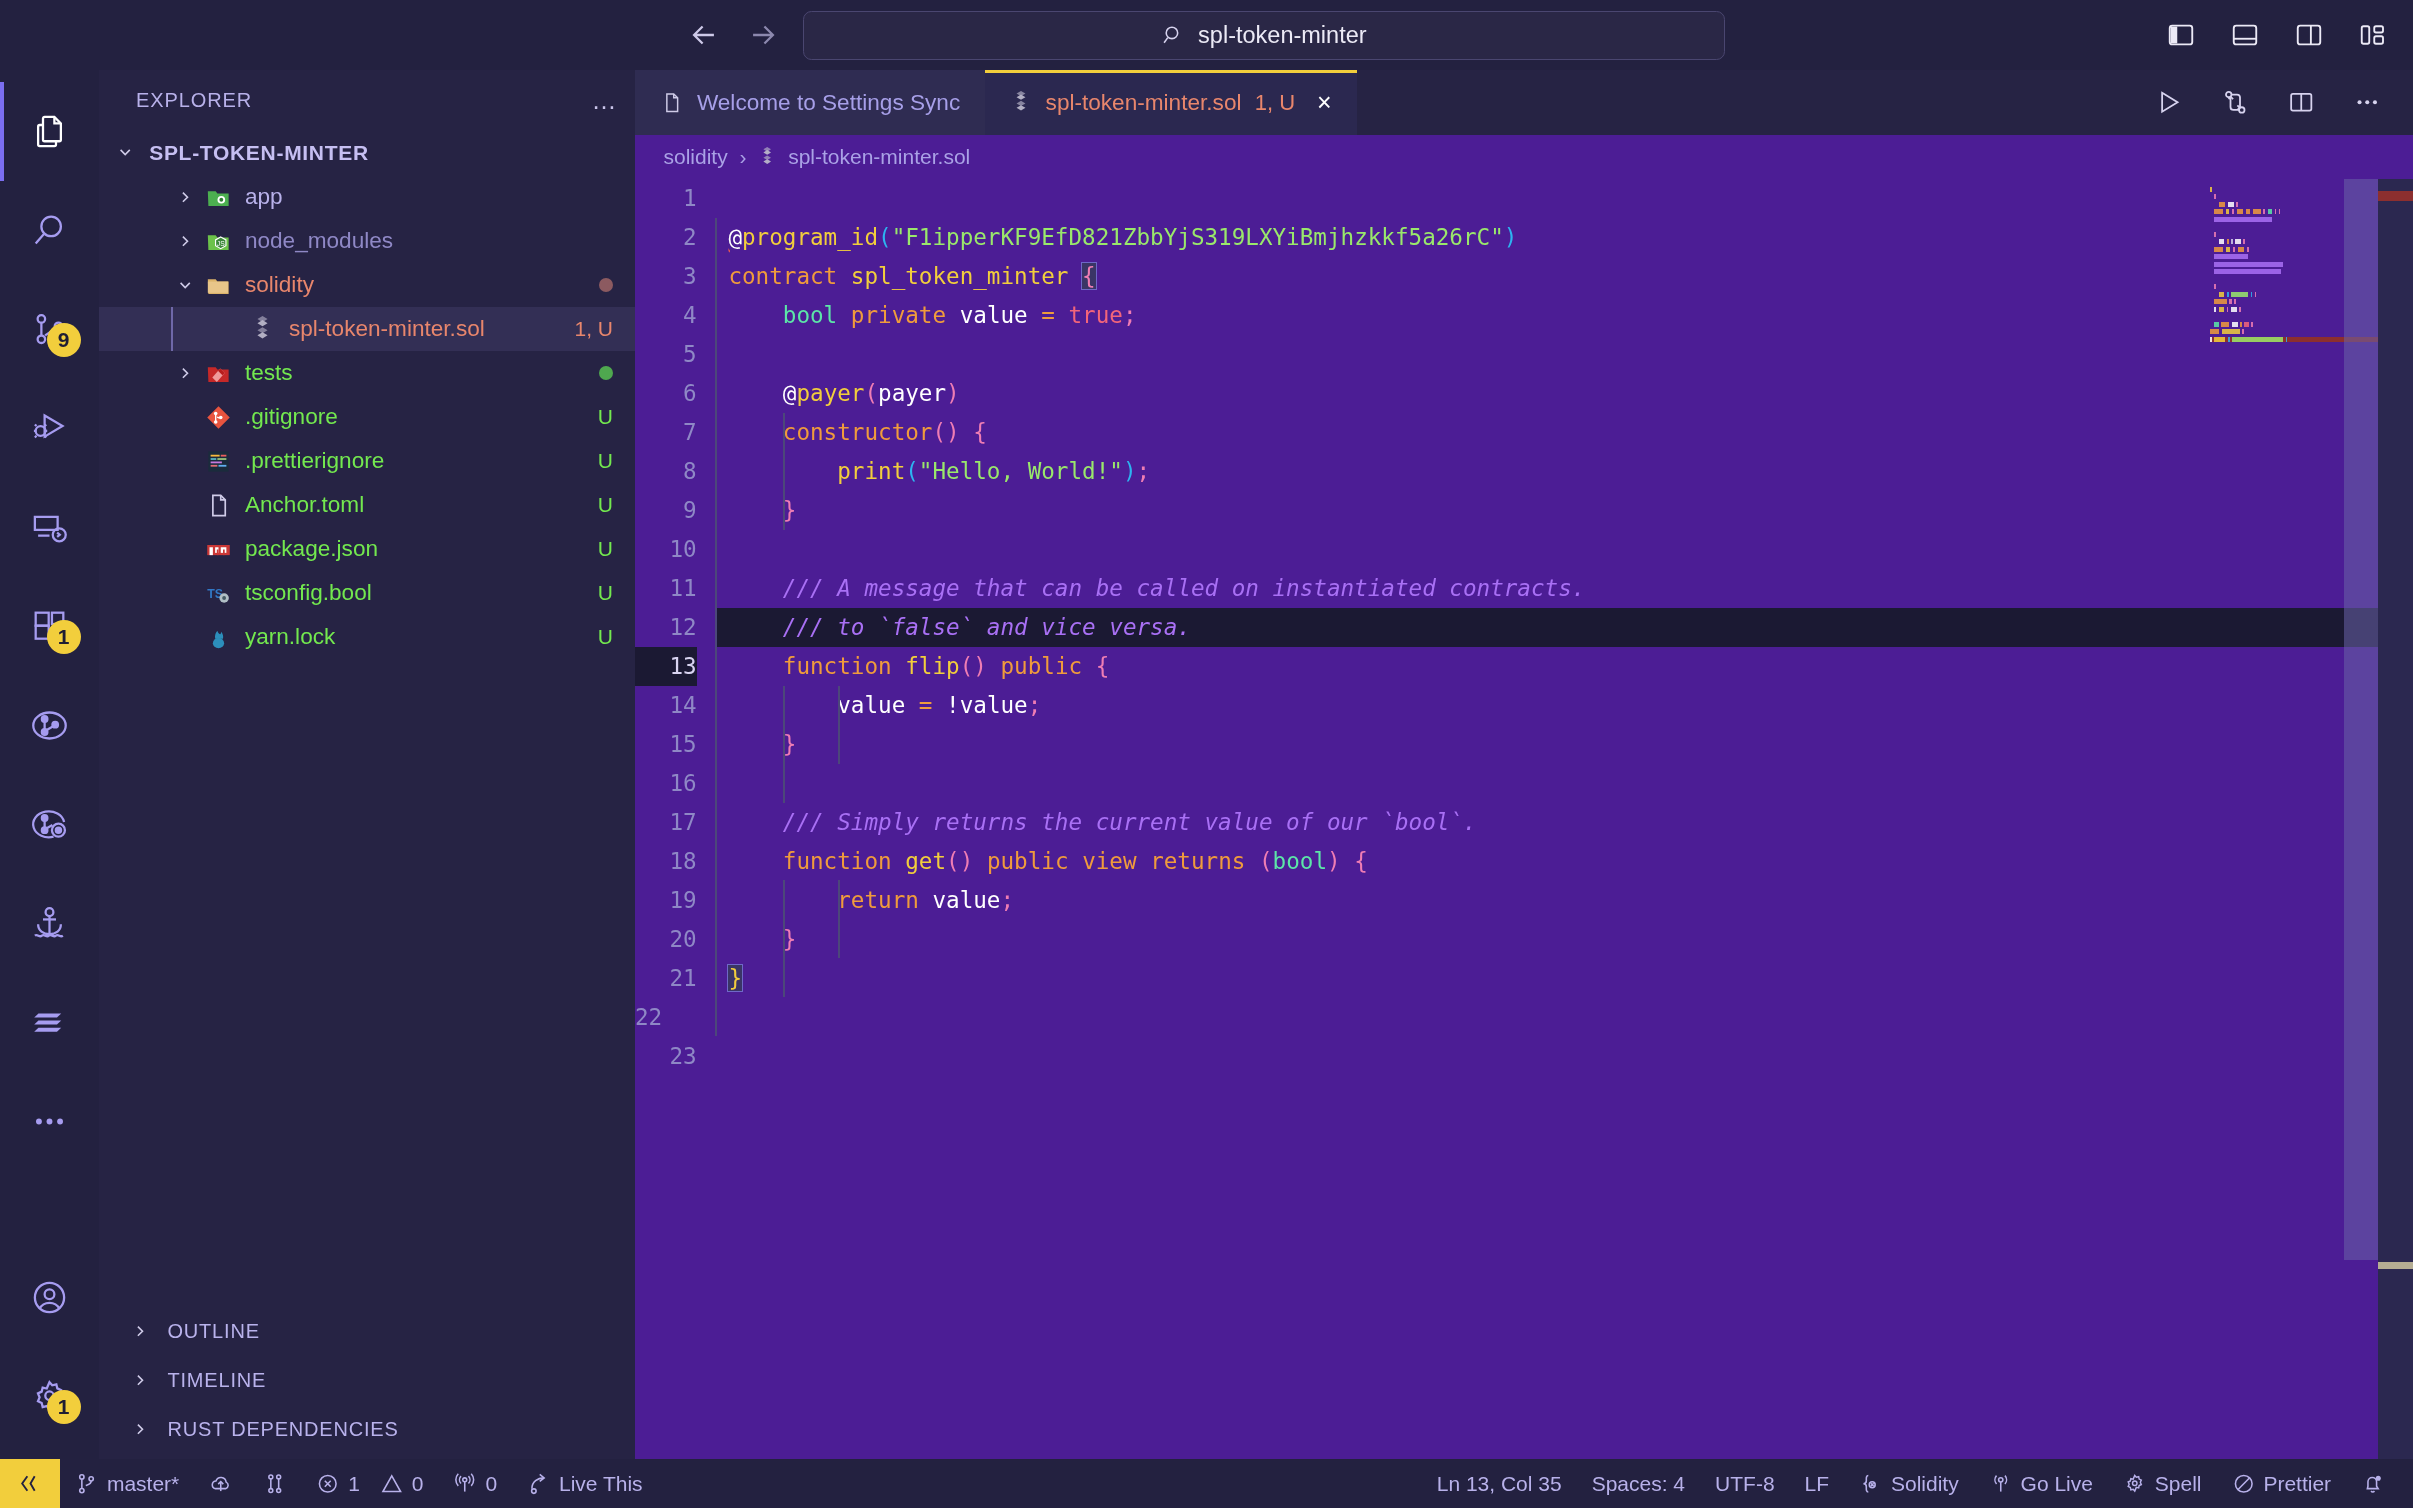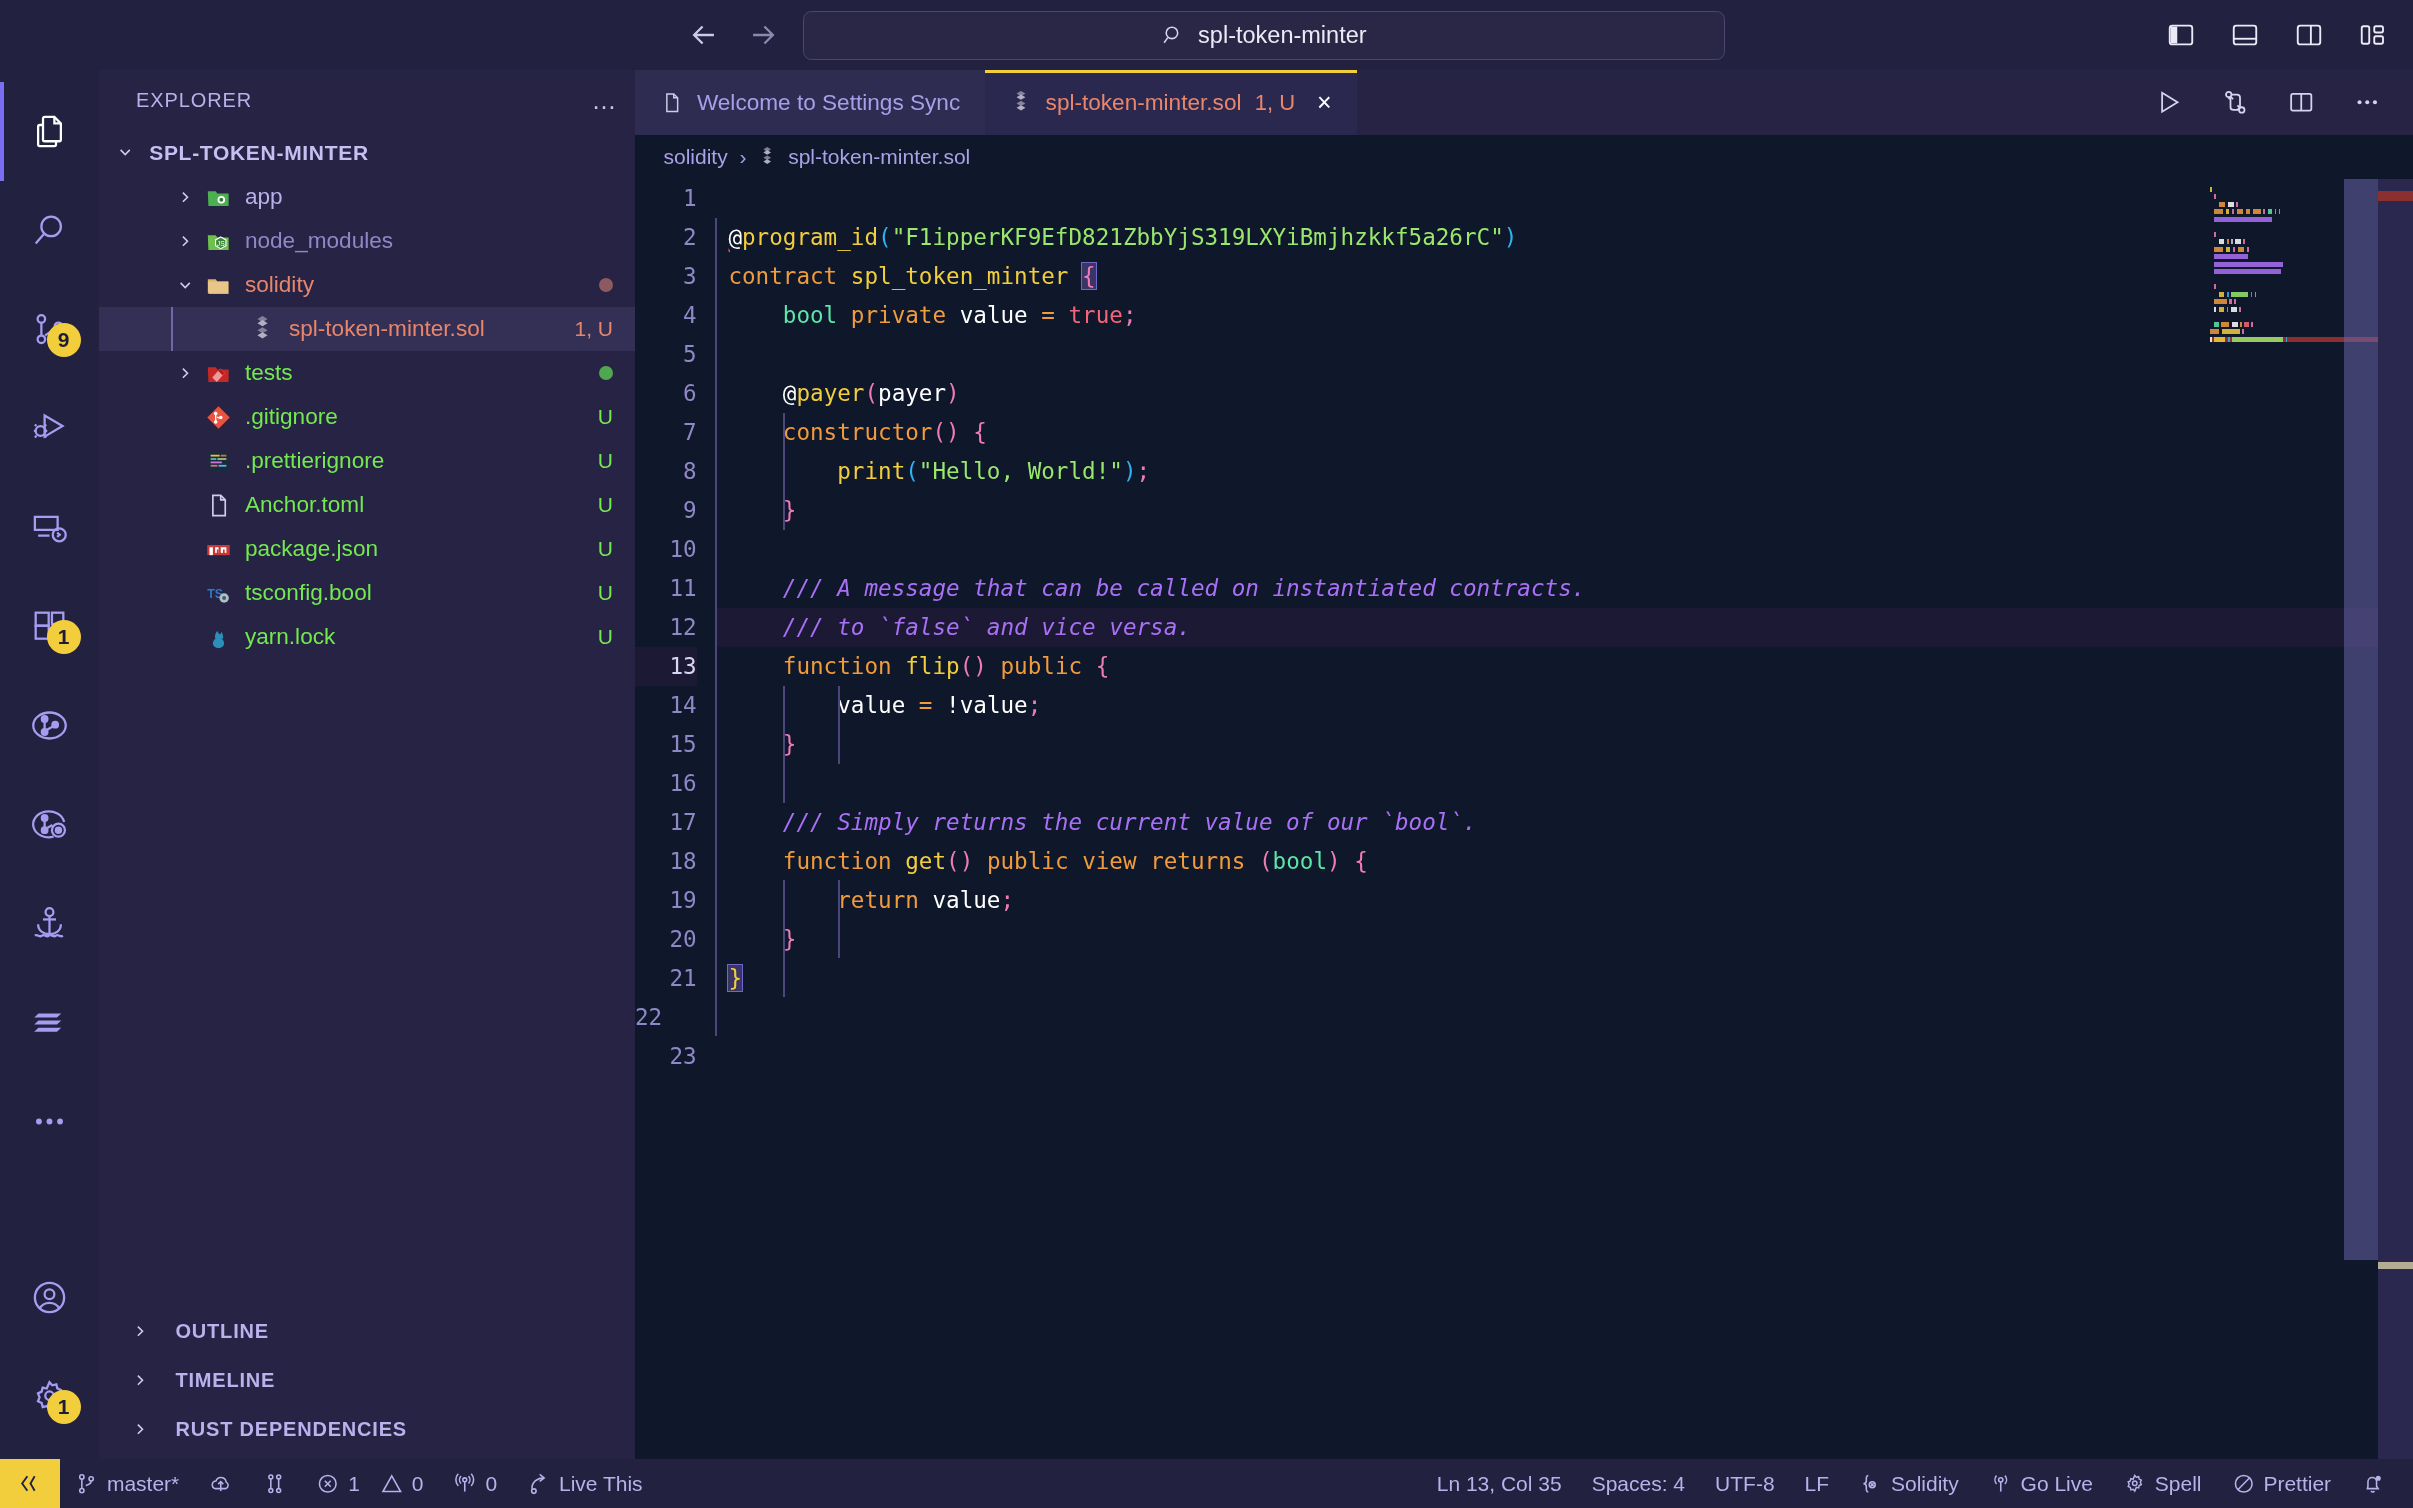--- a/index.html
+++ b/index.html
@@ -70,24 +70,24 @@
   .twisty { width: 28.5px; color: #cfcbe8; font-size: 18.4px; display: flex; align-items: center; justify-content: center; flex: 0 0 28.5px;}
   .ficon { width: 37px; display:flex; align-items:center; justify-content:center; flex: 0 0 37px; margin-right: 8.4px;}
   .fname { flex: 1; }
   .fstat { font-size: 21px; margin-left: 10px; }
   .root-row { height: 45px; display: flex; align-items: center; padding-left: 11.7px; }
   .root-label { color: #c6bff2; font-size: 21px; font-weight: 700; letter-spacing: 0.7px; margin-left: 10px; }
   .dot { width: 14.2px; height: 14.2px; border-radius: 50%; display:inline-block; }
   .sb-sections { padding-bottom: 5px; }
   .sect { height: 49px; display: flex; align-items: center; padding-left: 27px; }
   .sect .twisty { color: #cfcbe8; }
-  .sect-label { color: #b9b2ec; font-size: 20px; font-weight: 700; letter-spacing: 0.8px; margin-left: 21px;}
+  .sect-label { color: #b9b2ec; font-size: 20px; font-weight: 400; letter-spacing: 0.8px; margin-left: 13px;}
 
   
-  .editorarea { flex: 1; display: flex; flex-direction: column; min-width: 0; background: #0f172a; }
+  .editorarea { flex: 1; display: flex; flex-direction: column; min-width: 0; background: #4c1d95; }
   .tabsbar { height: 65px; display: flex; background: #262344; position: relative; }
   .tab {
     display: flex; align-items: center; gap: 13.4px; padding: 0 25px; height: 65px;
     font-size: 22.6px; background: #2f2c52; color: #a79fe8; position: relative;
   }
   .tab.active { background: #2b2850; color: #e8866c; }
   .tab.active::after { content:''; position:absolute; left:0; right:0; top:0; height:3.4px; background:#f2ce3c; }
   .tab .tlabel { white-space: nowrap; }
   .tab .tstat { font-size: 22px; }
   .tab .tclose { color: #fff; font-size: 25px; margin-left: 8.4px; line-height: 1;}

